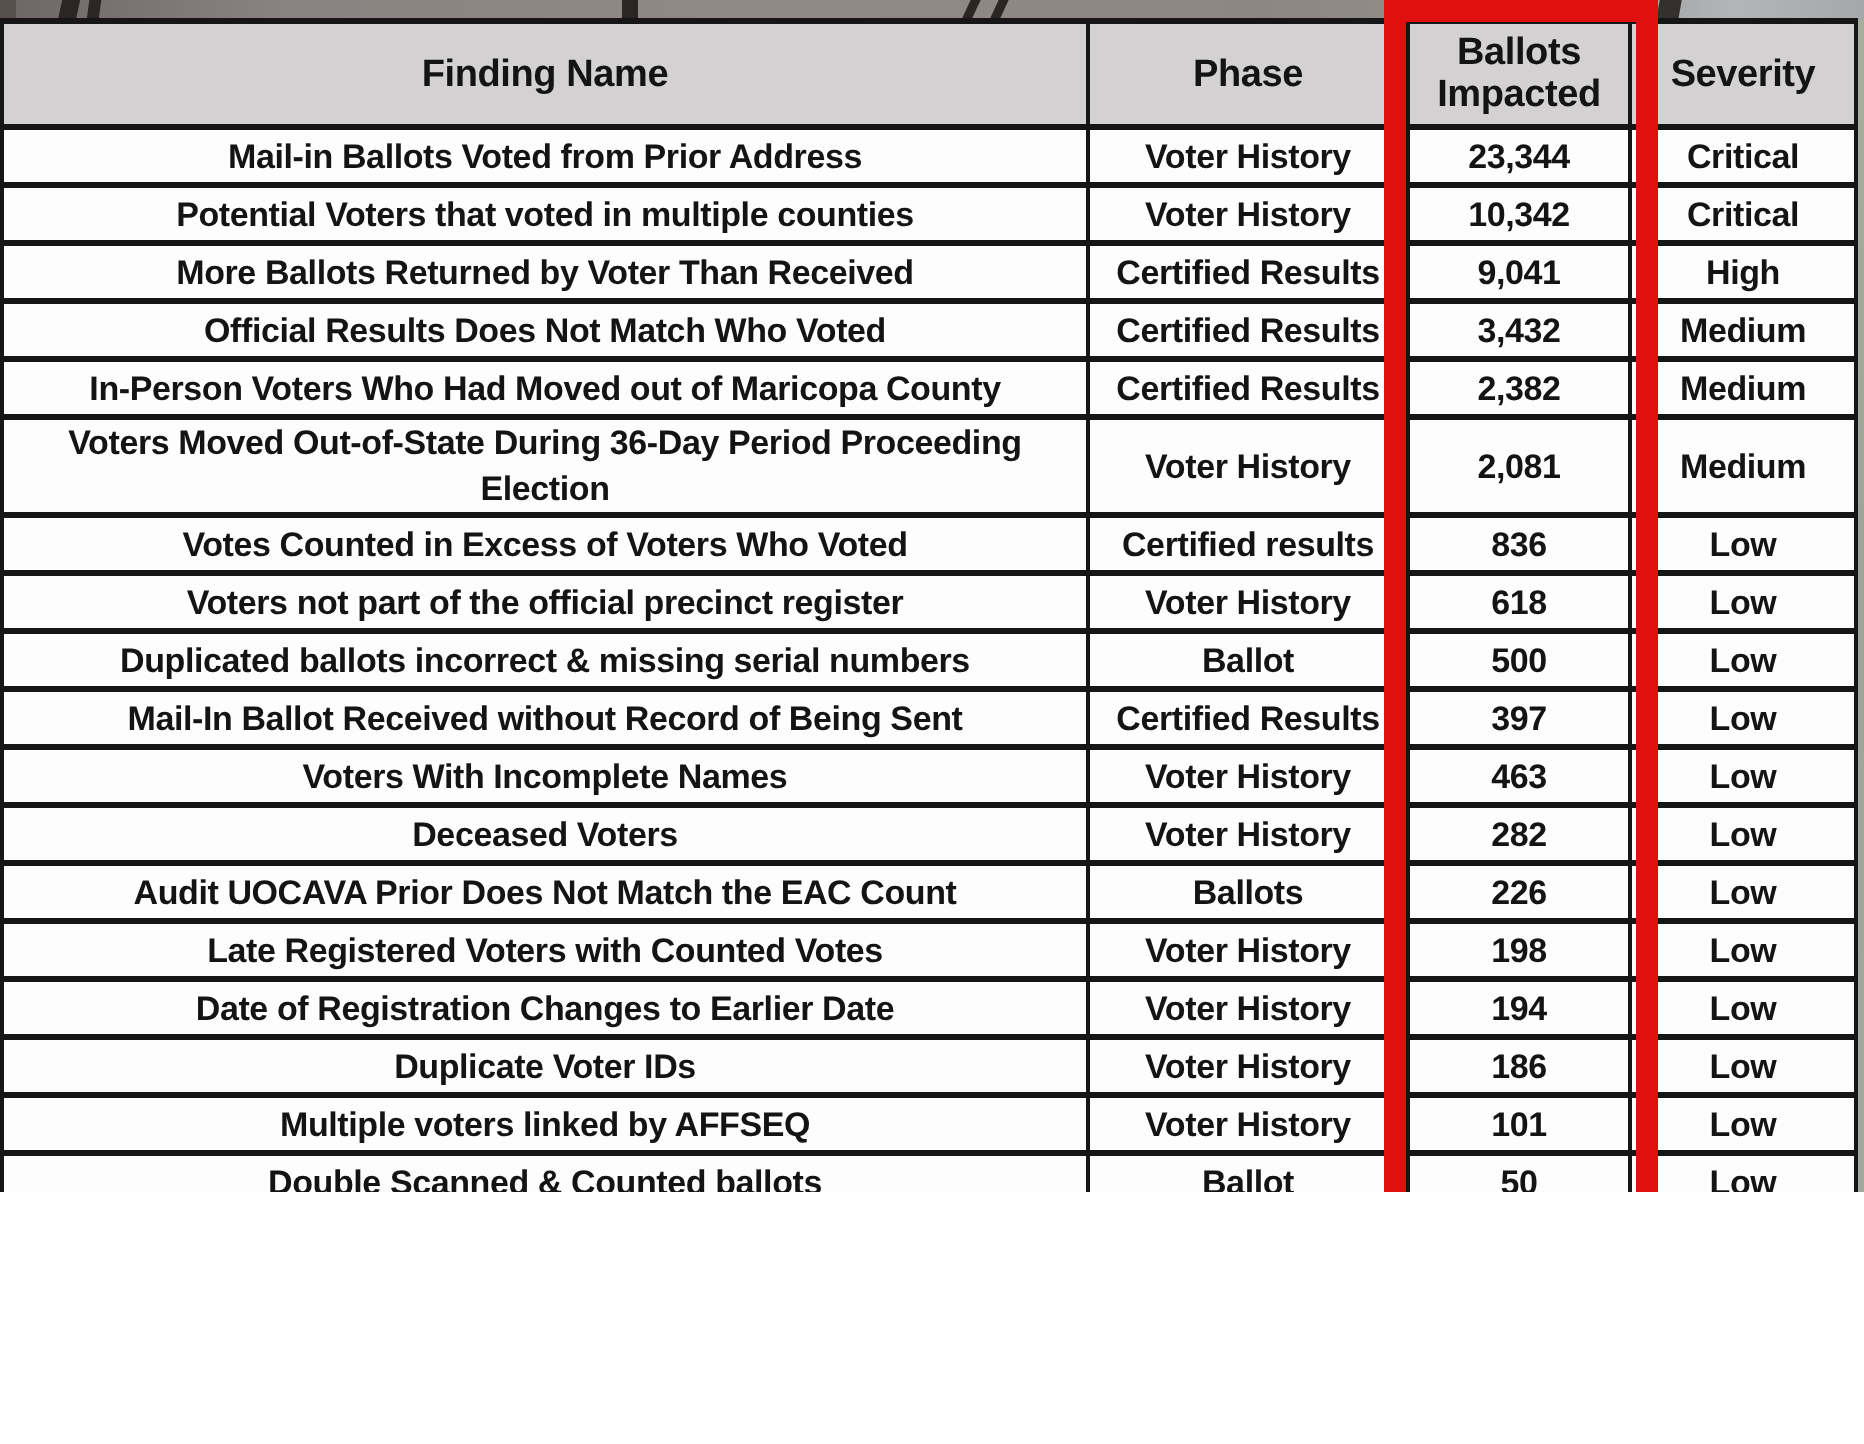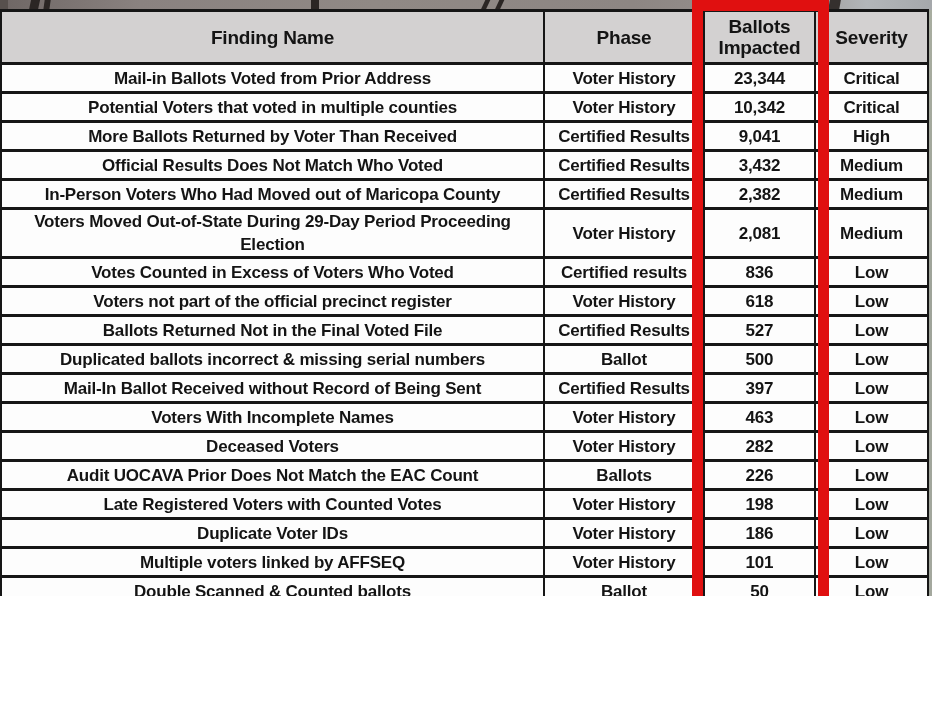--- a/index.html
+++ b/index.html
@@ -134,44 +134,38 @@
     <td class="cell-ballots">3,432</td>
     <td class="cell-severity">Medium</td>
   </tr>
         <tr>
     <td class="cell-finding">In-Person Voters Who Had Moved out of Maricopa County</td>
     <td class="cell-phase">Certified Results</td>
     <td class="cell-ballots">2,382</td>
     <td class="cell-severity">Medium</td>
   </tr>
         <tr>
-    <td class="cell-finding">Voters Moved Out-of-State During 29-Day Period Proceeding Election</td>
+    <td class="cell-finding">Voters Moved Out-of-State During 36-Day Period Proceeding Election</td>
     <td class="cell-phase">Voter History</td>
     <td class="cell-ballots">2,081</td>
     <td class="cell-severity">Medium</td>
   </tr>
         <tr>
     <td class="cell-finding">Votes Counted in Excess of Voters Who Voted</td>
     <td class="cell-phase">Certified results</td>
     <td class="cell-ballots">836</td>
     <td class="cell-severity">Low</td>
   </tr>
         <tr>
     <td class="cell-finding">Voters not part of the official precinct register</td>
     <td class="cell-phase">Voter History</td>
     <td class="cell-ballots">618</td>
     <td class="cell-severity">Low</td>
   </tr>
         <tr>
-    <td class="cell-finding">Ballots Returned Not in the Final Voted File</td>
-    <td class="cell-phase">Certified Results</td>
-    <td class="cell-ballots">527</td>
-    <td class="cell-severity">Low</td>
-  </tr>
-        <tr>
     <td class="cell-finding">Duplicated ballots incorrect &amp; missing serial numbers</td>
     <td class="cell-phase">Ballot</td>
     <td class="cell-ballots">500</td>
     <td class="cell-severity">Low</td>
   </tr>
         <tr>
     <td class="cell-finding">Mail-In Ballot Received without Record of Being Sent</td>
     <td class="cell-phase">Certified Results</td>
     <td class="cell-ballots">397</td>
     <td class="cell-severity">Low</td>
@@ -194,20 +188,26 @@
     <td class="cell-ballots">226</td>
     <td class="cell-severity">Low</td>
   </tr>
         <tr>
     <td class="cell-finding">Late Registered Voters with Counted Votes</td>
     <td class="cell-phase">Voter History</td>
     <td class="cell-ballots">198</td>
     <td class="cell-severity">Low</td>
   </tr>
         <tr>
+    <td class="cell-finding">Date of Registration Changes to Earlier Date</td>
+    <td class="cell-phase">Voter History</td>
+    <td class="cell-ballots">194</td>
+    <td class="cell-severity">Low</td>
+  </tr>
+        <tr>
     <td class="cell-finding">Duplicate Voter IDs</td>
     <td class="cell-phase">Voter History</td>
     <td class="cell-ballots">186</td>
     <td class="cell-severity">Low</td>
   </tr>
         <tr>
     <td class="cell-finding">Multiple voters linked by AFFSEQ</td>
     <td class="cell-phase">Voter History</td>
     <td class="cell-ballots">101</td>
     <td class="cell-severity">Low</td>

